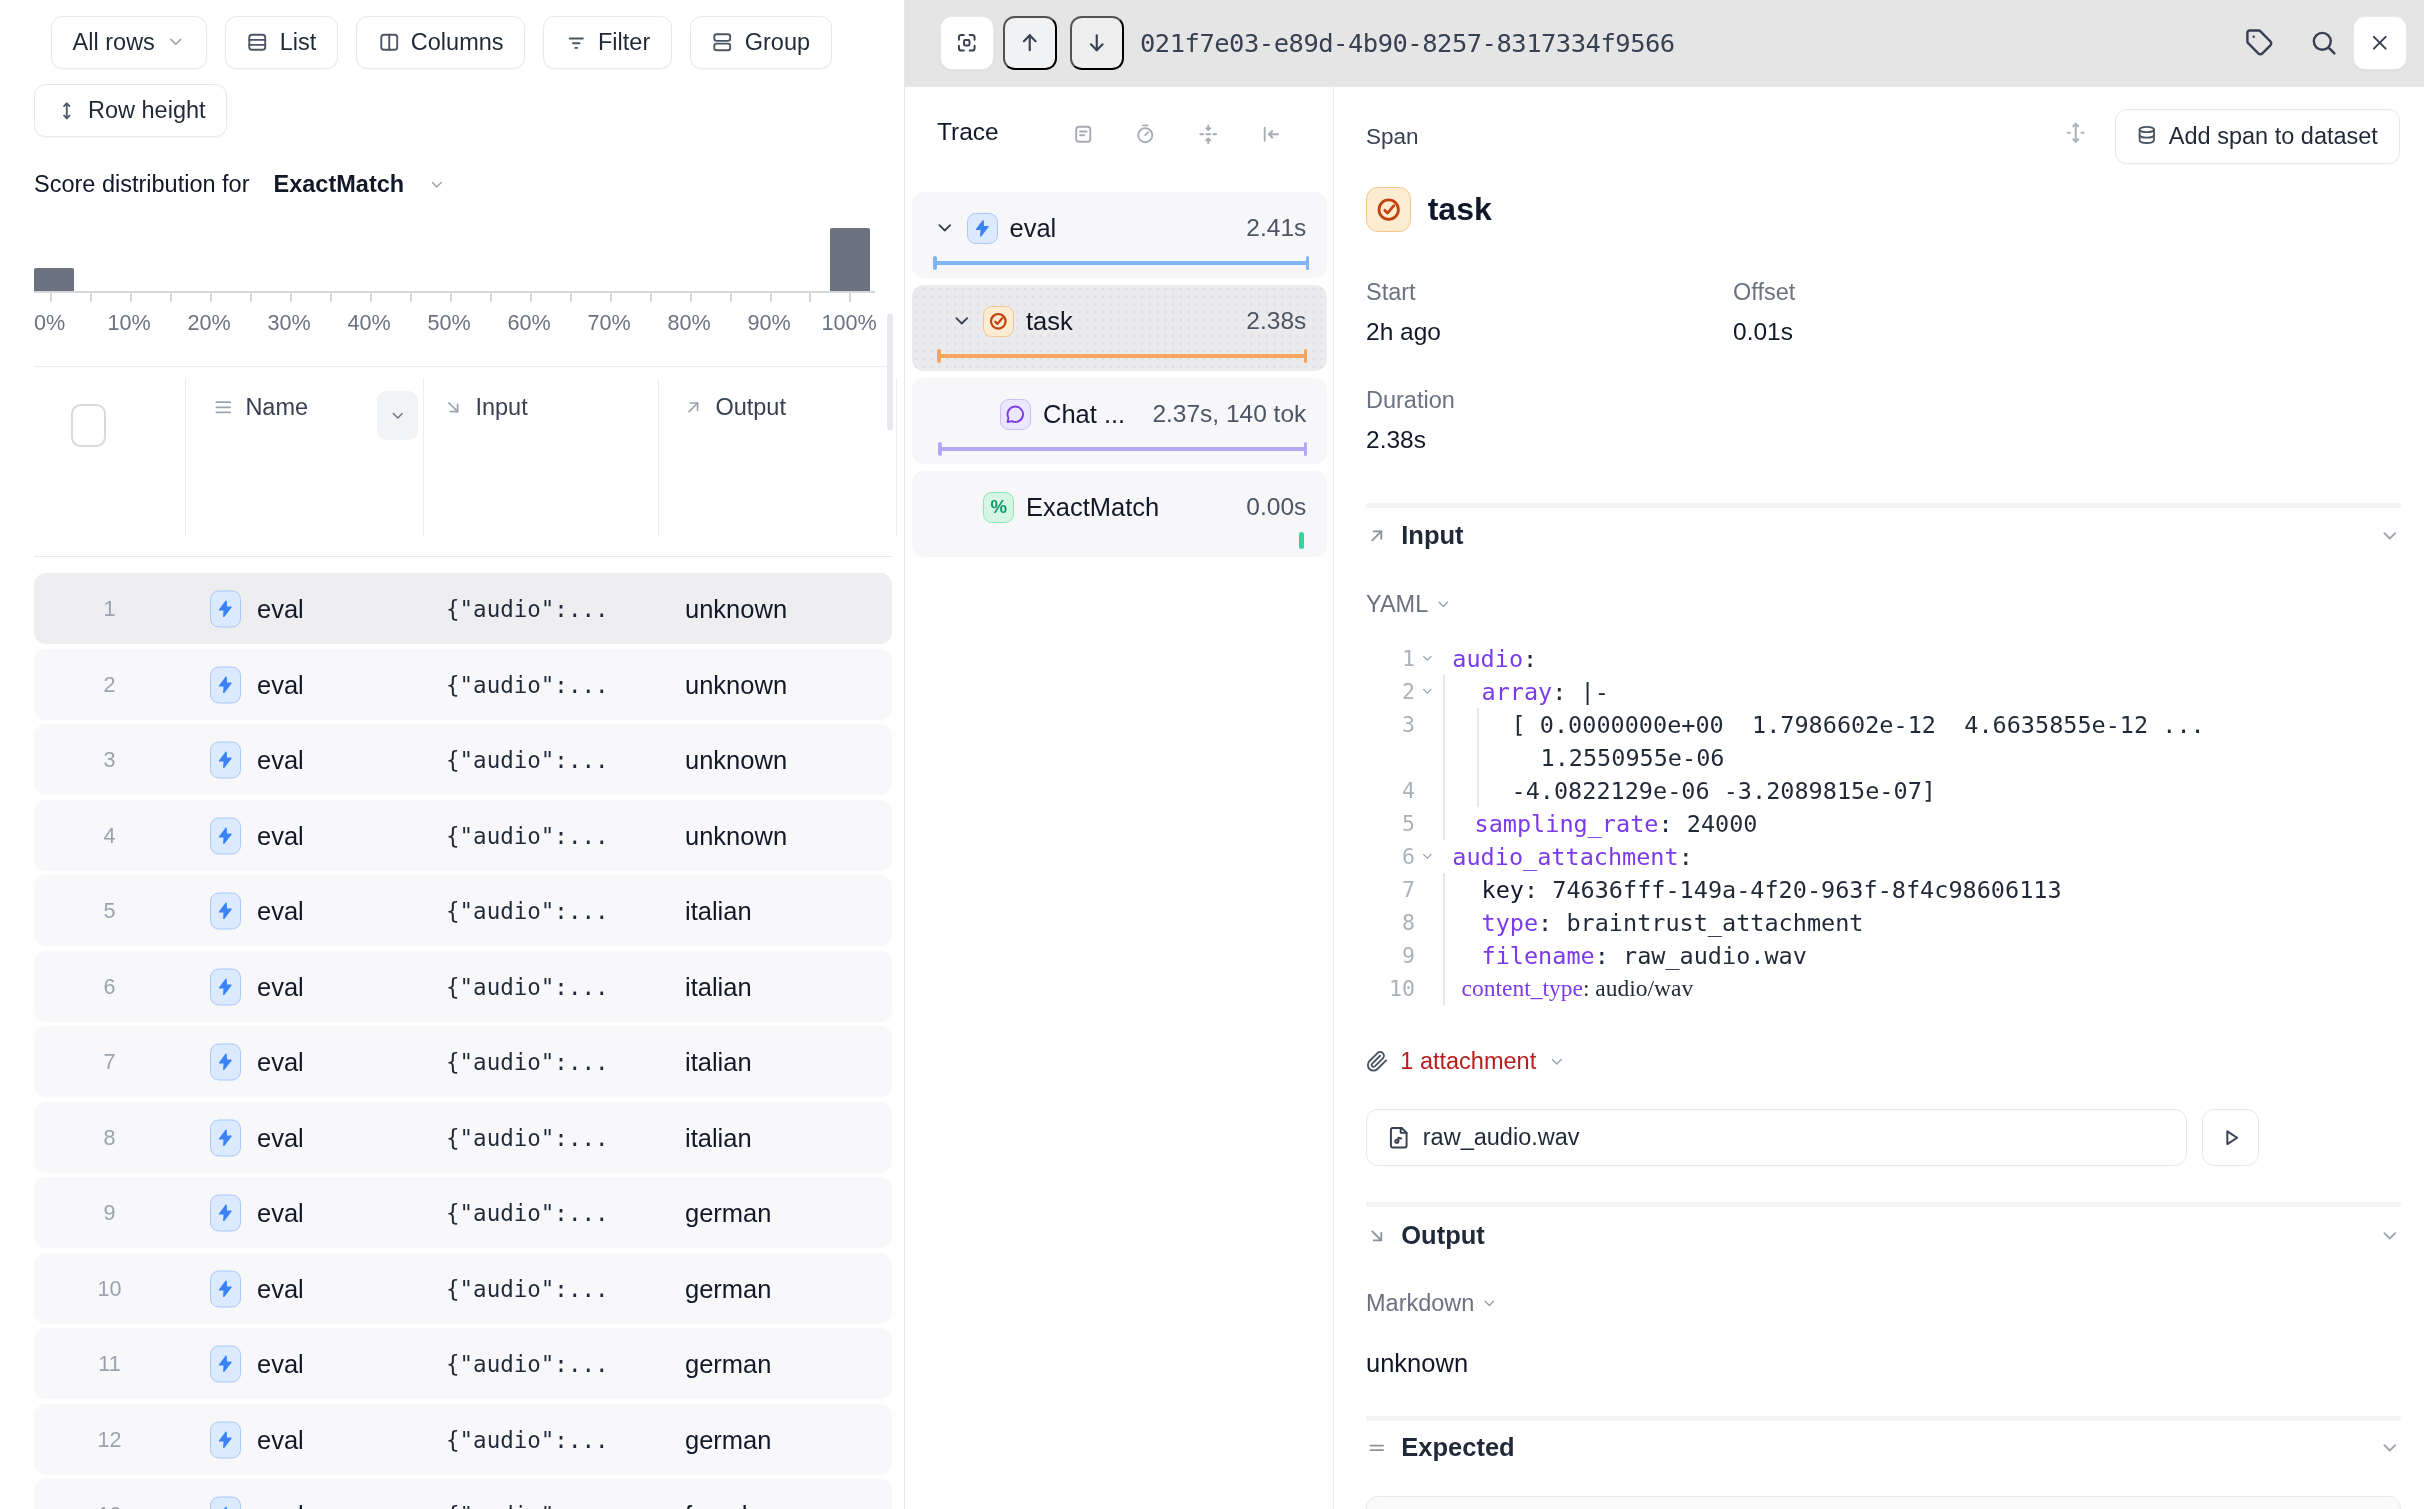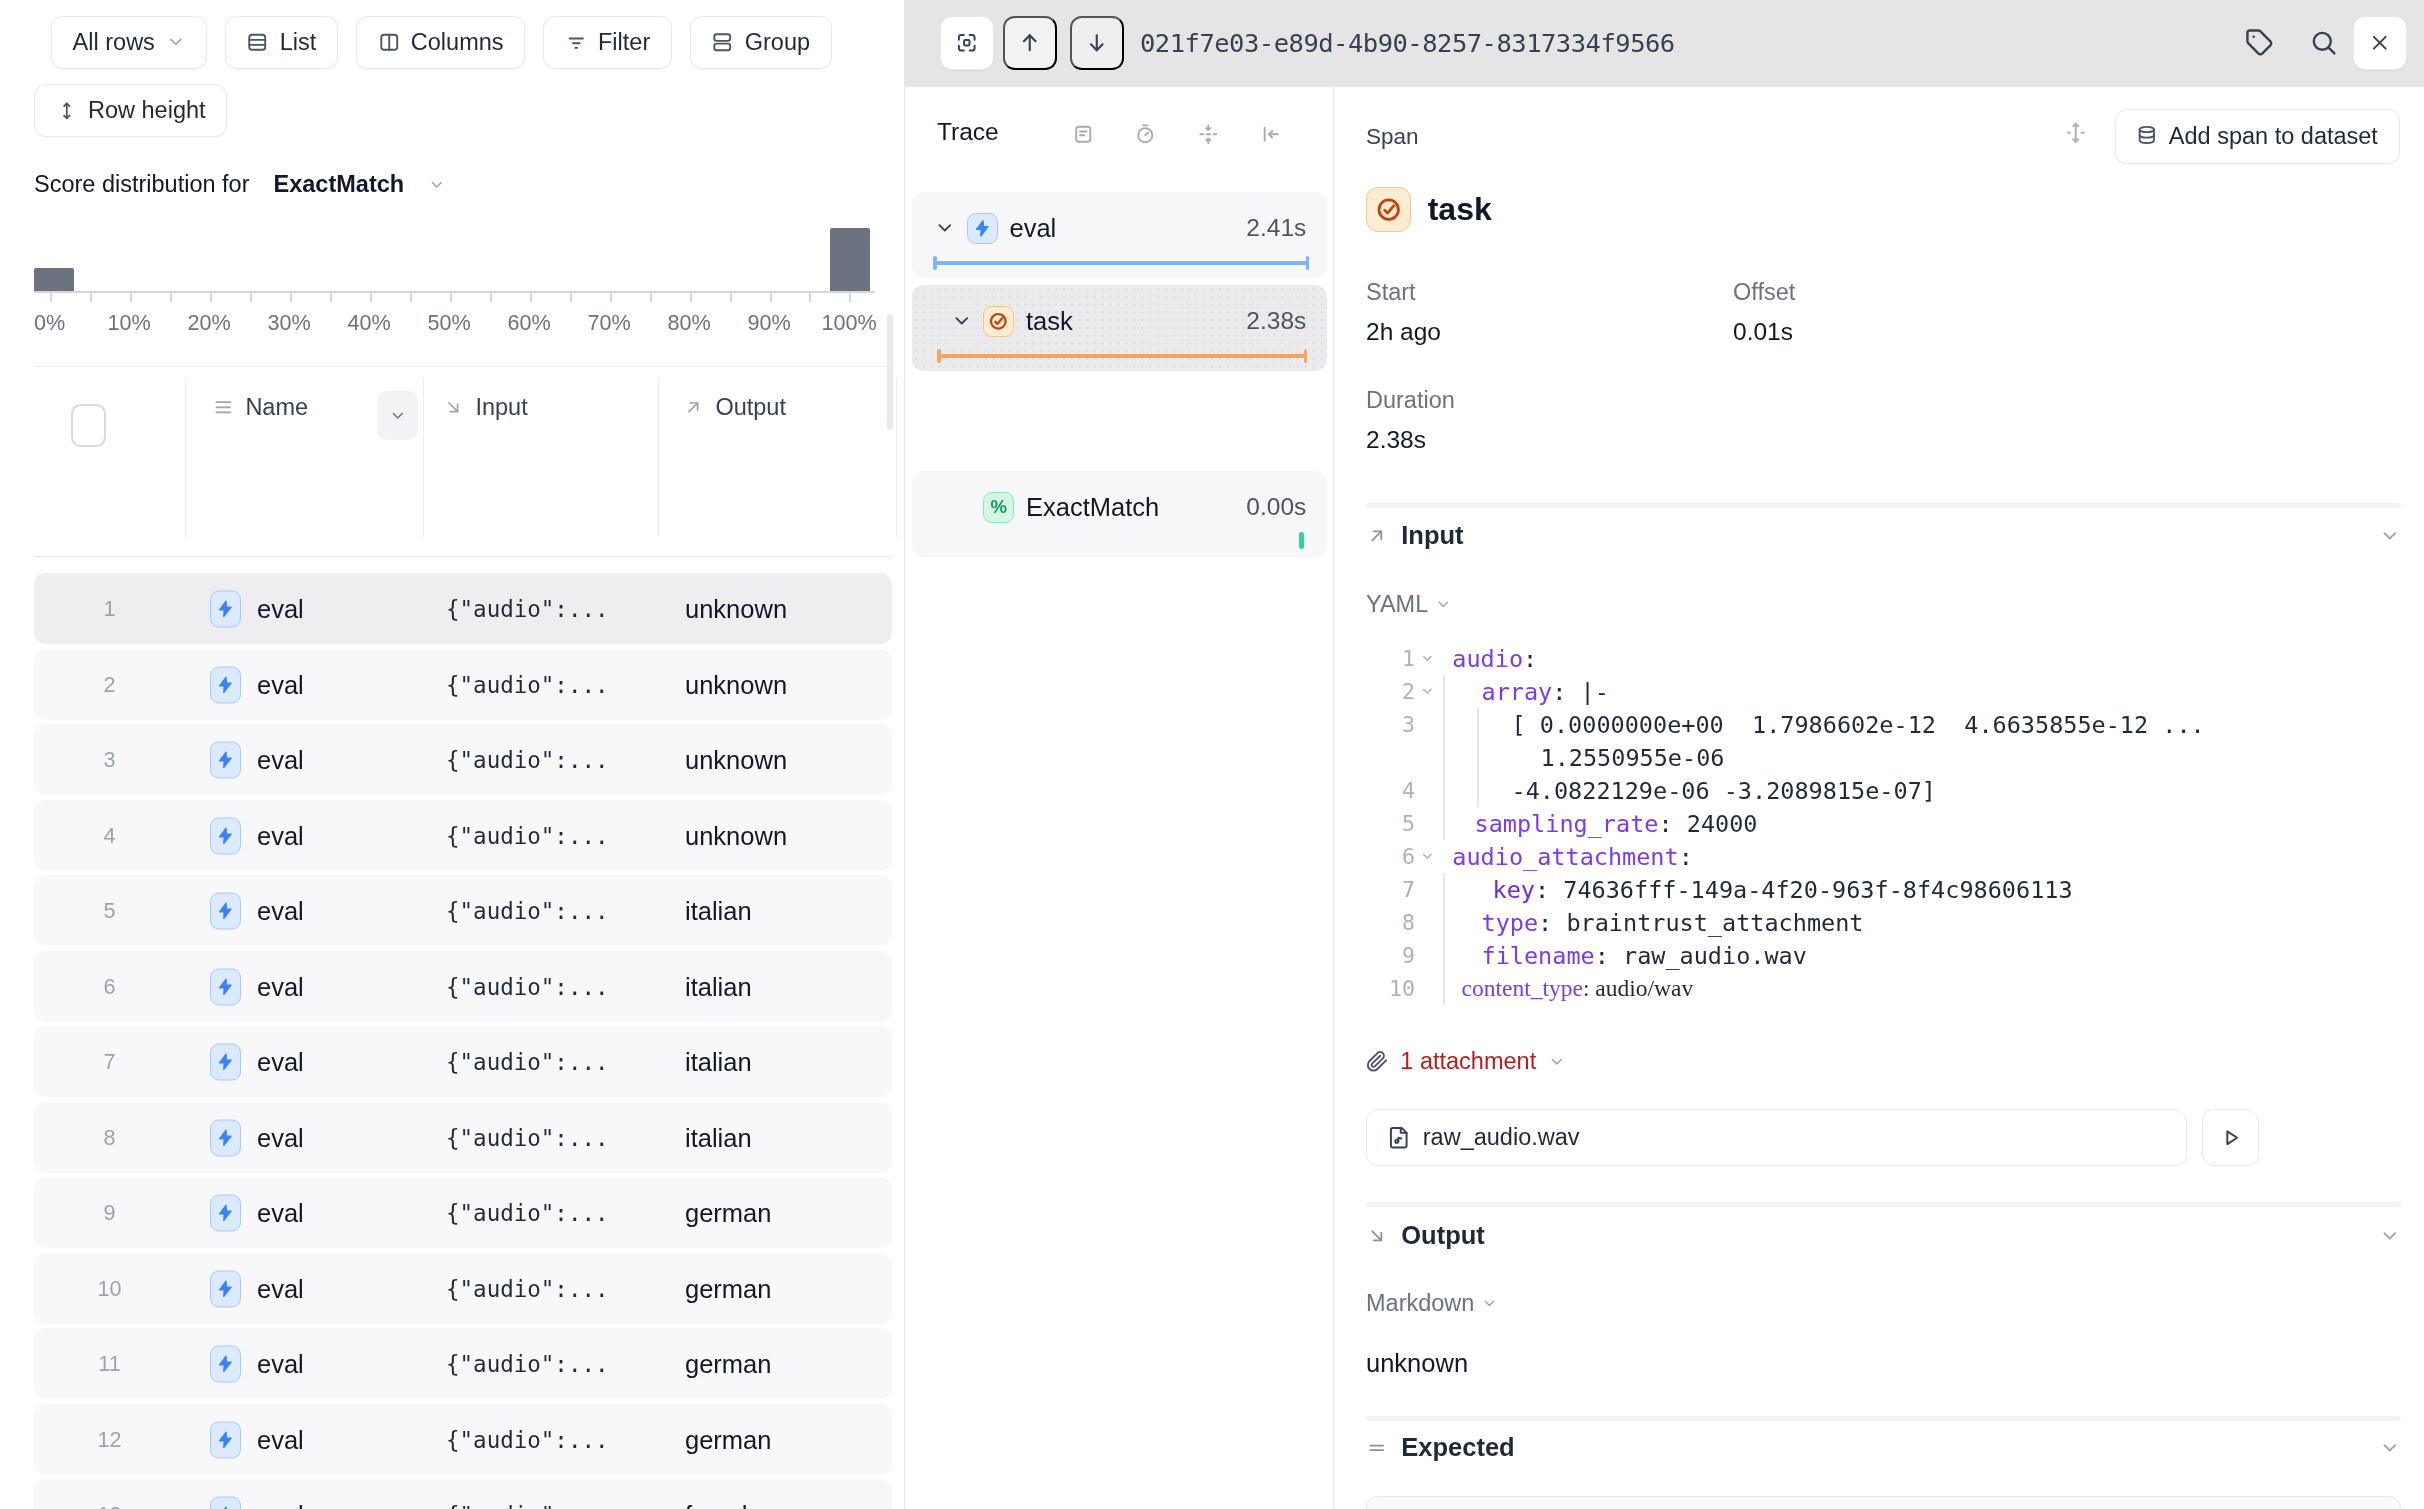--- a/index.html
+++ b/index.html
@@ -555,20 +555,33 @@
               <svg class="ic" width="20.6" height="20.6" viewBox="0 0 24 24" style="stroke-width:2.6">
                 <circle cx="12" cy="12" r="8.5"></circle>
                 <polyline points="8.5 12.5 11 15 16.5 8.5"></polyline>
               </svg>
             </span>
             <span class="t-label">task</span>
             <span class="t-dur">2.38s</span>
           </div>
           <div class="t-bar" style="left: 26.5px; width: 368px; background: rgb(246, 165, 92);"></div>
         </div>
+        <div class="t-row" style="top: 186px;">
+          <div class="t-line" style="left: 56px;">
+            <span class="t-chev"></span>
+            <span class="chip chip-sq chip-purple" style="color: rgb(124, 58, 237);">
+              <svg class="ic" width="20.6" height="20.6" viewBox="0 0 24 24" style="stroke-width:2.2">
+                <path d="M7.9 20A9 9 0 1 0 4 16.1L3 21z"></path>
+              </svg>
+            </span>
+            <span class="t-label">Chat ...</span>
+            <span class="t-dur">2.37s, 140 tok</span>
+          </div>
+          <div class="t-bar" style="left: 27.4px; width: 367px; background: rgb(180, 167, 245);"></div>
+        </div>
         <div class="t-row" style="top: 279px;">
           <div class="t-line" style="left: 39px;">
             <span class="t-chev"></span>
             <span class="chip chip-sq chip-green" style="color: rgb(13, 155, 108);">
               <span class="pct">%</span>
             </span>
             <span class="t-label">ExactMatch</span>
             <span class="t-dur">0.00s</span>
           </div>
           <div class="t-tick" style="left: 387px; background: rgb(52, 211, 153);"></div>
@@ -647,21 +660,21 @@
         <div class="cl"><span class="guide" style="left: 77px;"></span><span class="ln">2</span><span class="fold"><svg class="ic" width="14.7" height="14.7" viewBox="0 0 24 24">
               <path d="m6 9 6 6 6-6"></path>
             </svg></span><span class="ctext" style="margin-left: 41px;"><span class="ck" style="color: rgb(124, 58, 237);">array</span><span class="cv">: |-</span></span></div>
         <div class="cl"><span class="guide" style="left: 77px;"></span><span class="guide" style="left: 111px;"></span><span class="ln">3</span><span class="fold"></span><span class="ctext" style="margin-left: 71px;"><span class="cv">[ 0.0000000e+00  1.7986602e-12  4.6635855e-12 ...</span></span></div>
         <div class="cl"><span class="guide" style="left: 77px;"></span><span class="guide" style="left: 111px;"></span><span class="ln"></span><span class="fold"></span><span class="ctext" style="margin-left: 100px;"><span class="cv">1.2550955e-06</span></span></div>
         <div class="cl"><span class="guide" style="left: 77px;"></span><span class="guide" style="left: 111px;"></span><span class="ln">4</span><span class="fold"></span><span class="ctext" style="margin-left: 71px;"><span class="cv">-4.0822129e-06 -3.2089815e-07]</span></span></div>
         <div class="cl"><span class="guide" style="left: 77px;"></span><span class="ln">5</span><span class="fold"></span><span class="ctext" style="margin-left: 34px;"><span class="ck" style="color: rgb(124, 58, 237);">sampling_rate</span><span class="cv">: 24000</span></span></div>
         <div class="cl"><span class="ln">6</span><span class="fold"><svg class="ic" width="14.7" height="14.7" viewBox="0 0 24 24">
               <path d="m6 9 6 6 6-6"></path>
             </svg></span><span class="ctext" style="margin-left: 11.8px;"><span class="ck" style="color: rgb(124, 58, 237);">audio_attachment</span><span class="cv">:</span></span></div>
-        <div class="cl"><span class="guide" style="left: 77px;"></span><span class="ln">7</span><span class="fold"></span><span class="ctext" style="margin-left: 41px;"><span class="ck" style="color: #6d28d9; margin-left: 11px;">key</span><span class="cv">: 74636fff-149a-4f20-963f-8f4c98606113</span></span></div>
+        <div class="cl"><span class="guide" style="left: 77px;"></span><span class="ln">7</span><span class="fold"></span><span class="ctext" style="margin-left: 41px;"><span class="ck" style="color: #0f172a;">key</span><span class="cv">: 74636fff-149a-4f20-963f-8f4c98606113</span></span></div>
         <div class="cl"><span class="guide" style="left: 77px;"></span><span class="ln">8</span><span class="fold"></span><span class="ctext" style="margin-left: 41px;"><span class="ck" style="color: rgb(124, 58, 237);">type</span><span class="cv">: braintrust_attachment</span></span></div>
         <div class="cl"><span class="guide" style="left: 77px;"></span><span class="ln">9</span><span class="fold"></span><span class="ctext" style="margin-left: 41px;"><span class="ck" style="color: rgb(124, 58, 237);">filename</span><span class="cv">: raw_audio.wav</span></span></div>
         <div class="cl"><span class="guide" style="left: 77px;"></span><span class="ln">10</span><span class="fold"></span><span class="ctext" style="margin-left: 21px; font-family: Liberation Serif, serif;"><span class="ck" style="color: rgb(124, 58, 237);">content_type</span><span class="cv">: audio/wav</span></span></div>
       </div>
 
     <div class="attach-row">
       <span class="aic">
           <svg class="ic" width="22.5" height="22.5" viewBox="0 0 24 24">
             <path d="M21.44 11.05 12.25 20.24a6 6 0 0 1-8.49-8.49l8.49-8.48a4 4 0 0 1 5.66 5.66l-8.49 8.48a2 2 0 0 1-2.83-2.83l8.49-8.48"></path>
           </svg>

